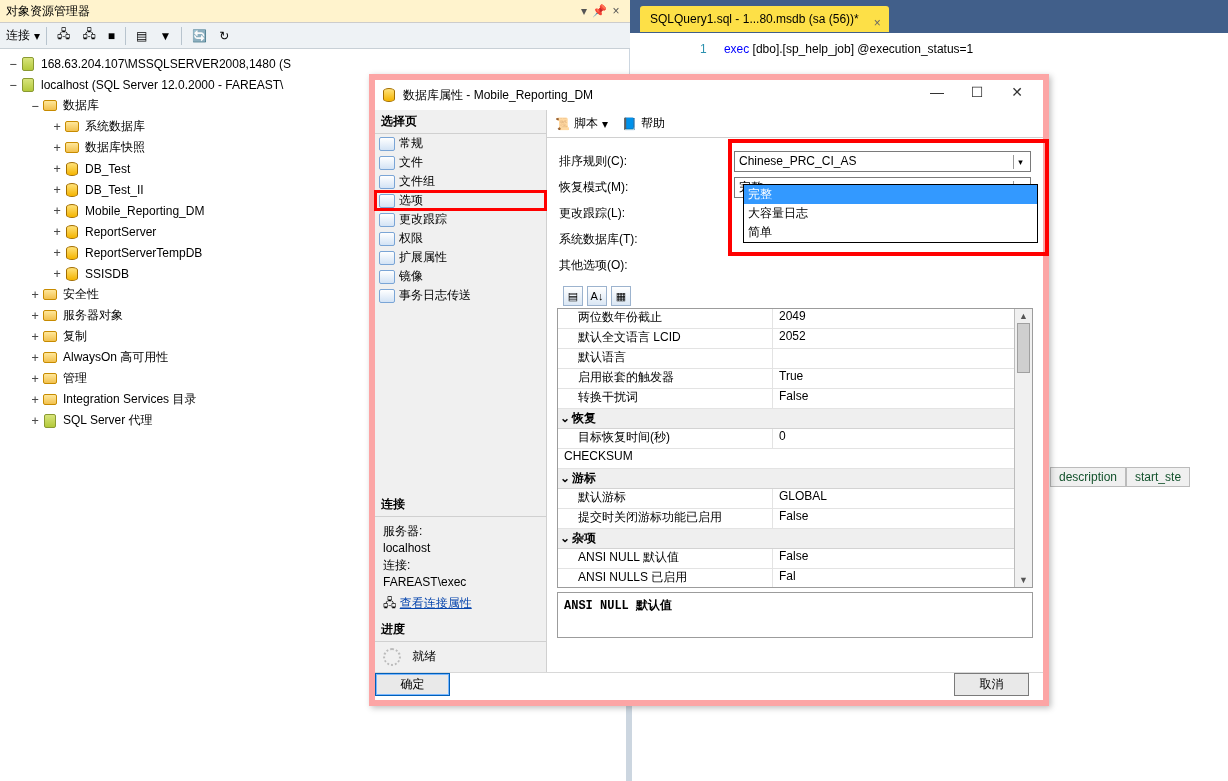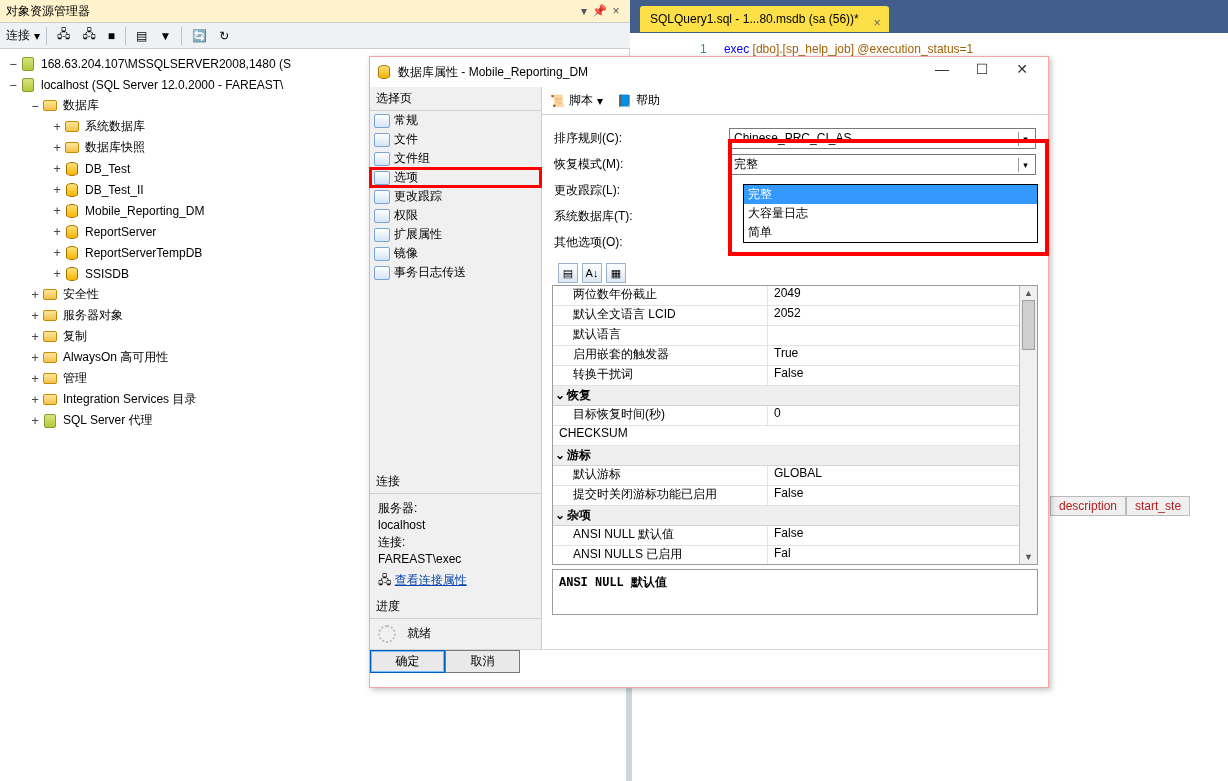--- a/index.html
+++ b/index.html
@@ -24,36 +24,36 @@
 .node .lbl{padding:0 2px}
 
 
 .tabbar{position:absolute;left:630px;top:0;right:0;height:33px;background:#415f8a}
 .tab{position:absolute;left:640px;top:6px;height:26px;background:#fde047;padding:0 30px 0 10px;line-height:26px;border-top-left-radius:3px;border-top-right-radius:3px}
 .tab .x{position:absolute;right:8px;top:4px;color:#666}
 .editor-back{position:absolute;left:630px;top:33px;right:0;height:440px;background:#fff}
 .code-line{position:absolute;left:700px;top:42px}
 .code-line .num{color:#2b91af;margin-right:10px}
 .code-line .kw{color:#0000ff}
-.code-line .txt{color:#a16207}
-.headers{position:absolute;left:1050px;top:496px;display:flex;color:#b91c1c} 
+.code-line .txt{color:#000000}
+.headers{position:absolute;left:1050px;top:467px;display:flex;color:#14532d} 
 .headers div{border:1px solid #bbb;background:#f0f0f0;padding:2px 8px}
 .vdivider{position:absolute;left:626px;top:472px;width:6px;bottom:0;background:#ccd6e0}
 
 
-.dlg{position:absolute;left:369px;top:56px;width:680px;height:632px;background:#fff;border:1px solid #fca5a5;box-shadow:2px 2px 6px rgba(0,0,0,.25)}
+.dlg{position:absolute;left:369px;top:74px;width:680px;height:632px;background:#fff;border:6px solid #fca5a5;box-shadow:2px 2px 6px rgba(0,0,0,.25)}
 .dlg-title{height:30px;display:flex;align-items:center;padding:0 6px}
 .dlg-title .ico{margin-right:6px}
 .dlg-title .t{flex:1}
 .winbtn{width:40px;height:22px;text-align:center;color:#333;font-family:Arial;font-size:14px}
 .dlg-body{display:flex;height:562px}
 
 
 .dlg-left{width:172px;background:#f0f0f0;border-right:1px solid #d0d0d0;display:flex;flex-direction:column}
-.section-h{background:#f0f0f0;font-weight:normal;border-bottom:1px solid #d0d0d0;padding:3px 6px}
+.section-h{background:#f0f0f0;font-weight:bold;border-bottom:1px solid #d0d0d0;padding:3px 6px}
 .page-list{flex:0 0 auto}
 .pg{height:19px;display:flex;align-items:center;padding-left:4px}
 .pg .pico{width:16px;height:14px;margin-right:4px;display:inline-block;background:linear-gradient(#fff,#d3e3f5);border:1px solid #7aa5d6;border-radius:2px}
 .red-box{outline:3px solid #ff0000;outline-offset:-2px}
 .spacer{flex:1}
 .conn-block{padding:6px 8px;line-height:17px}
 .link{color:#0645ad;text-decoration:underline}
 .spinner{display:inline-block;width:18px;height:18px;border:2px dotted #bbb;border-radius:50%;margin-right:8px;vertical-align:middle}
 
 
@@ -80,21 +80,21 @@
 .gr .gk{width:215px;padding-left:20px;border-right:1px solid #e3e3e3}
 .gr .gv{flex:1;padding-left:6px}
 .gcat{background:#efefef;font-weight:bold;display:flex;align-items:center;height:20px;border-bottom:1px solid #d3d3d3}
 .gcat .tg{width:14px;text-align:center;font-family:Consolas}
 .gscroll{width:18px;background:#f0f0f0;border-left:1px solid #bcbcbc;position:relative}
 .gscroll .thumb{position:absolute;left:2px;right:2px;top:14px;height:50px;background:#cfcfcf;border:1px solid #a0a0a0}
 .gscroll .ar{position:absolute;left:0;right:0;height:14px;text-align:center;font-size:9px;color:#555;line-height:14px}
 .desc{margin:4px 10px 0 10px;border:1px solid #9c9c9c;height:46px;padding:4px 6px;font-weight:bold}
 
 
-.dlg-bot{height:24px;display:flex;align-items:center;justify-content:flex-start;padding-right:14px;border-top:1px solid #d8d8d8}
+.dlg-bot{height:24px;display:flex;align-items:center;justify-content:space-between;padding-right:14px;border-top:1px solid #d8d8d8}
 .btn{width:75px;height:23px;border:1px solid #7a7a7a;background:#e9e9e9;text-align:center;line-height:21px}
 .btn:first-child{border:1px solid #005fb8;box-shadow:0 0 0 1px #79b7ff inset}
 </style>
 </head>
 <body>
 
 <div class="explorer">
   <div class="exp-title">
     <span class="t">对象资源管理器</span>
     <span class="glyph">▾</span>

